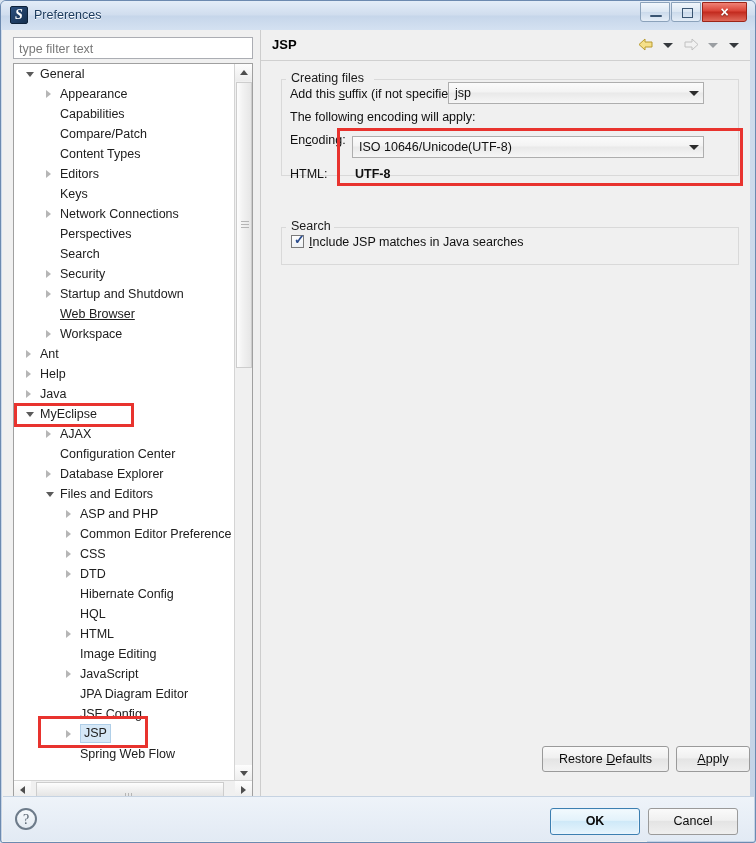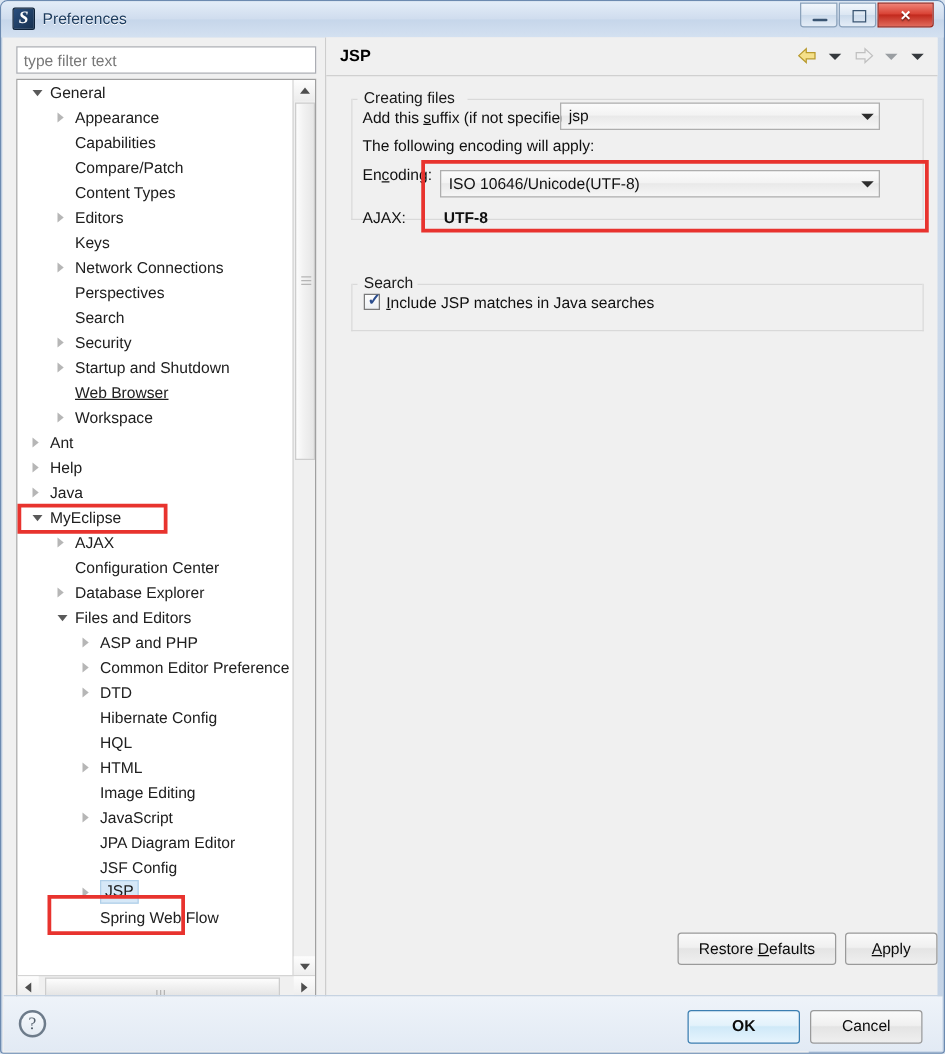--- a/index.html
+++ b/index.html
@@ -539,20 +539,24 @@
             <span class="arrow expanded" style="left: 32px;"></span>
             <span class="lbl" style="left: 46px;">Files and Editors</span>
           </div>
           <div class="titem">
             <span class="arrow collapsed" style="left: 52px;"></span>
             <span class="lbl" style="left: 66px;">ASP and PHP</span>
           </div>
           <div class="titem">
             <span class="arrow collapsed" style="left: 52px;"></span>
             <span class="lbl" style="left: 66px;">Common Editor Preference</span>
+          </div>
+          <div class="titem">
+            <span class="arrow collapsed" style="left: 52px;"></span>
+            <span class="lbl" style="left: 66px;">CSS</span>
           </div>
           <div class="titem">
             <span class="arrow collapsed" style="left: 52px;"></span>
             <span class="lbl" style="left: 66px;">DTD</span>
           </div>
           <div class="titem">
             <span class="lbl" style="left: 66px;">Hibernate Config</span>
           </div>
           <div class="titem">
             <span class="lbl" style="left: 66px;">HQL</span>
@@ -665,21 +669,21 @@
         <span>En</span><u>c</u><span>oding:</span>
       </div>
 
       <div class="combo" style="left:91px; top:106px; width:352px;">
         <div class="ctext">ISO 10646/Unicode(UTF-8)</div>
         <div class="cbtn">
             <span class="tri"></span>
           </div>
       </div>
 
-      <div class="flabel" style="left:29px; top:136px;">AJAX:</div>
+      <div class="flabel" style="left:29px; top:136px;">HTML:</div>
       <div class="flabel" style="left:94px; top:136px;font-weight:bold;">UTF-8</div>
 
       <div class="redbox" style="left:76px; top:98px; width:406px; height:58px;"></div>
 
       <div class="group" style="left:20px; top:197px; width:458px; height:38px;">
         <div class="gtop">
             <span class="seg-left"></span>
             <span class="seg-right" style="width:411px;"></span>
           </div>
         <div class="glabel" style="left:6px;">Search</div>

